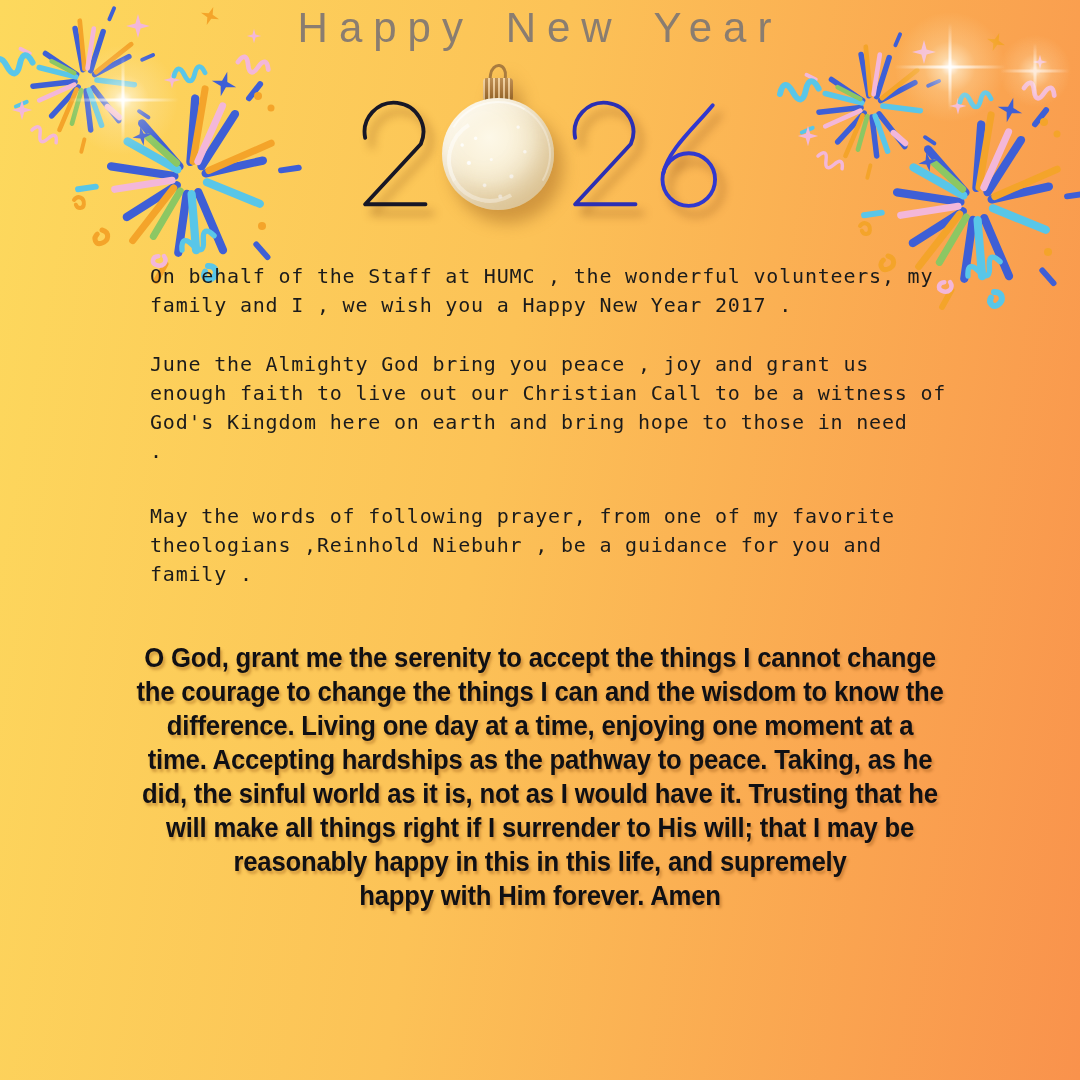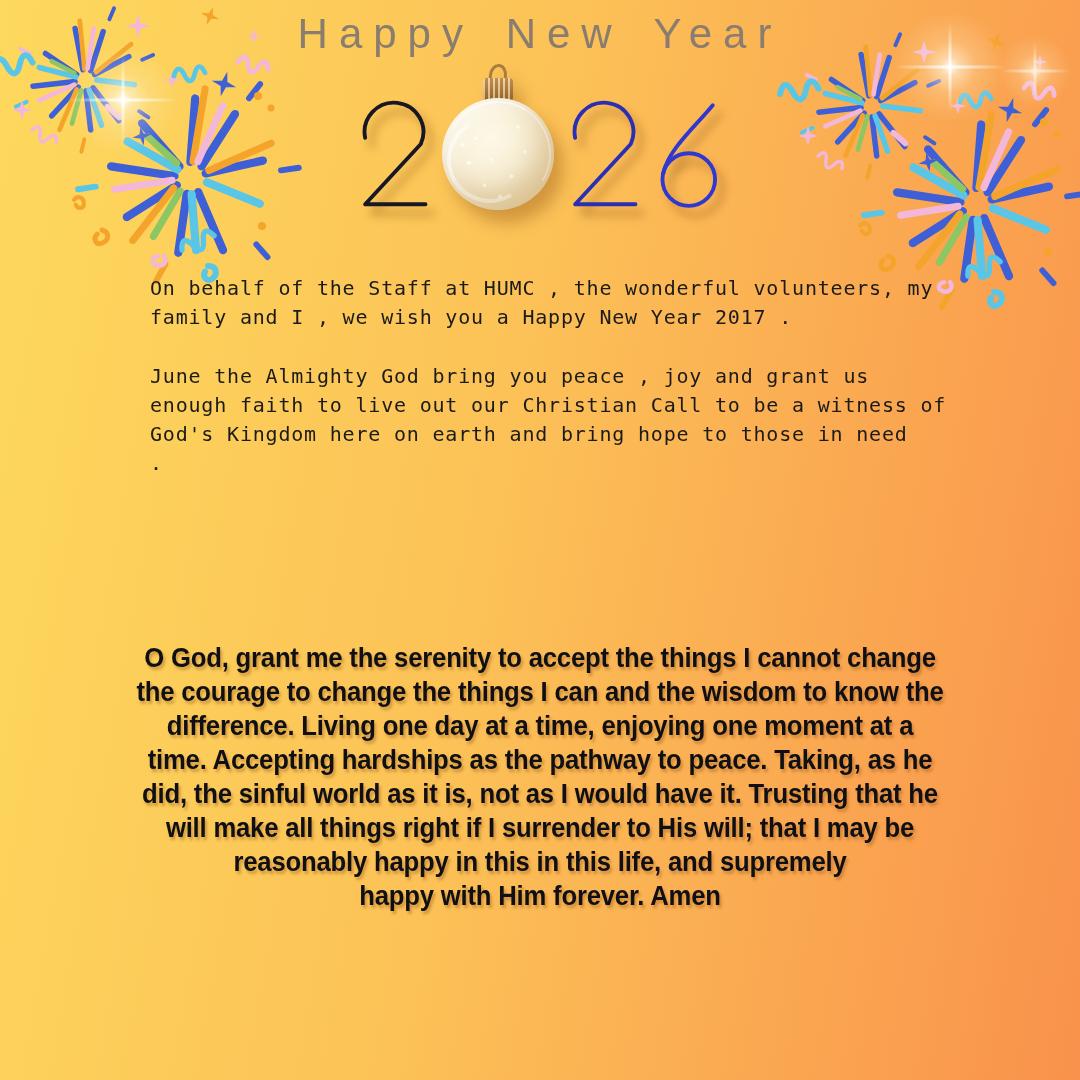--- a/index.html
+++ b/index.html
@@ -16,21 +16,21 @@
     background:radial-gradient(circle,rgba(255,255,255,.95) 0%,rgba(255,248,225,.6) 10%,rgba(255,240,205,.25) 28%,rgba(255,240,205,0) 60%);}
   .flare::before,.flare::after{content:"";position:absolute;left:50%;top:50%;transform:translate(-50%,-50%);}
   .flare::before{width:112px;height:3px;background:linear-gradient(90deg,transparent,rgba(255,255,255,.9),transparent);}
   .flare::after{width:3px;height:88px;background:linear-gradient(180deg,transparent,rgba(255,255,255,.9),transparent);}
   .flare-left{left:58px;top:35px;}
   .flare-right{left:885px;top:2px;}
   .flare-right2{left:992px;top:28px;width:86px;height:86px;opacity:.8;}
   .flare-right2::before{width:70px;}
   .flare-right2::after{height:56px;}
   
-  .title{position:absolute;top:10px;left:0;right:0;text-align:center;
+  .title{position:absolute;top:4px;left:0;right:0;text-align:center;
     font-size:42px;font-weight:300;letter-spacing:11px;word-spacing:9px;color:#8A7D70;}
   
   .year-row{position:absolute;top:64px;left:0;right:0;display:flex;justify-content:center;align-items:flex-end;gap:13px;}
   .digit{filter:drop-shadow(7px 9px 5px rgba(120,60,10,.45));}
   .ornament{position:relative;width:112px;height:148px;filter:drop-shadow(9px 13px 8px rgba(130,70,15,.35));}
   .loop{position:absolute;left:50%;top:0;width:12px;height:17px;border:3px solid #A97C3F;
     border-radius:50% 50% 40% 40%;transform:translateX(-50%) rotate(8deg);background:transparent;}
   .cap{position:absolute;left:50%;top:14px;width:30px;height:22px;transform:translateX(-50%);
     border-radius:4px 4px 2px 2px;
     background:
@@ -52,21 +52,21 @@
   .ball::before{content:"";position:absolute;inset:3px;border-radius:50%;
     border:2px solid transparent;border-top-color:rgba(255,255,255,.55);border-right-color:rgba(255,255,255,.3);
     transform:rotate(-14deg);}
   .ball::after{content:"";position:absolute;left:5px;bottom:7px;width:78px;height:78px;border-radius:50%;
     border:4px solid transparent;border-left-color:rgba(255,255,255,.5);border-bottom-color:rgba(255,255,255,.35);
     transform:rotate(14deg);}
   
   .msg{position:absolute;left:150px;top:262px;width:800px;
     font-family:"DejaVu Sans Mono","Liberation Mono",monospace;
     font-size:20px;letter-spacing:.8px;line-height:29px;color:#1B1B1B;}
-  .para{margin:12px 0 30px 0;}
+  .para{margin:0 0 30px 0;}
   .para-2{margin-bottom:36px;}
   .line{white-space:pre;}
   
   .prayer{position:absolute;left:50%;top:641px;width:980px;
     transform:translateX(-50%) scaleX(.95);
     text-align:center;font-weight:bold;font-size:27px;line-height:34px;
     letter-spacing:-.2px;color:#101014;text-shadow:2px 3px 3px rgba(140,75,15,.4);}
 </style>
 </head>
 <body>
@@ -184,20 +184,25 @@
     <div class="para">
       <div class="line">On behalf of the Staff at HUMC , the wonderful volunteers, my</div>
       <div class="line">family and I , we wish you a Happy New Year 2017 .</div>
     </div>
     <div class="para para-2">
       <div class="line">June the Almighty God bring you peace , joy and grant us</div>
       <div class="line">enough faith to live out our Christian Call to be a witness of</div>
       <div class="line">God's Kingdom here on earth and bring hope to those in need</div>
       <div class="line">.</div>
     </div>
+    <div class="para">
+      <div class="line">May the words of following prayer, from one of my favorite</div>
+      <div class="line">theologians ,Reinhold Niebuhr , be a guidance for you and</div>
+      <div class="line">family .</div>
+    </div>
   </div>
 
   <div class="prayer">
     <div class="line">O God, grant me the serenity to accept the things I cannot change</div>
     <div class="line">the courage to change the things I can and the wisdom to know the</div>
     <div class="line">difference. Living one day at a time, enjoying one moment at a</div>
     <div class="line">time. Accepting hardships as the pathway to peace. Taking, as he</div>
     <div class="line">did, the sinful world as it is, not as I would have it. Trusting that he</div>
     <div class="line">will make all things right if I surrender to His will; that I may be</div>
     <div class="line">reasonably happy in this in this life, and supremely</div>

